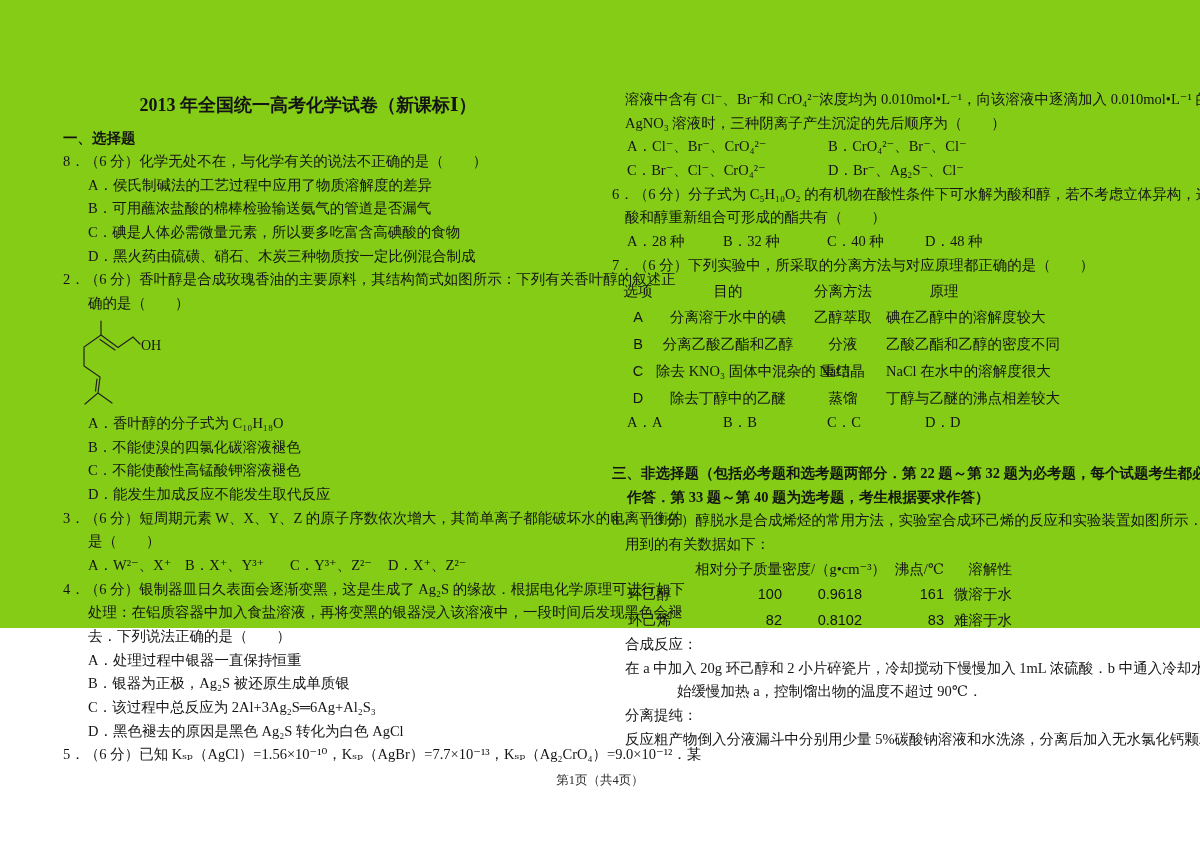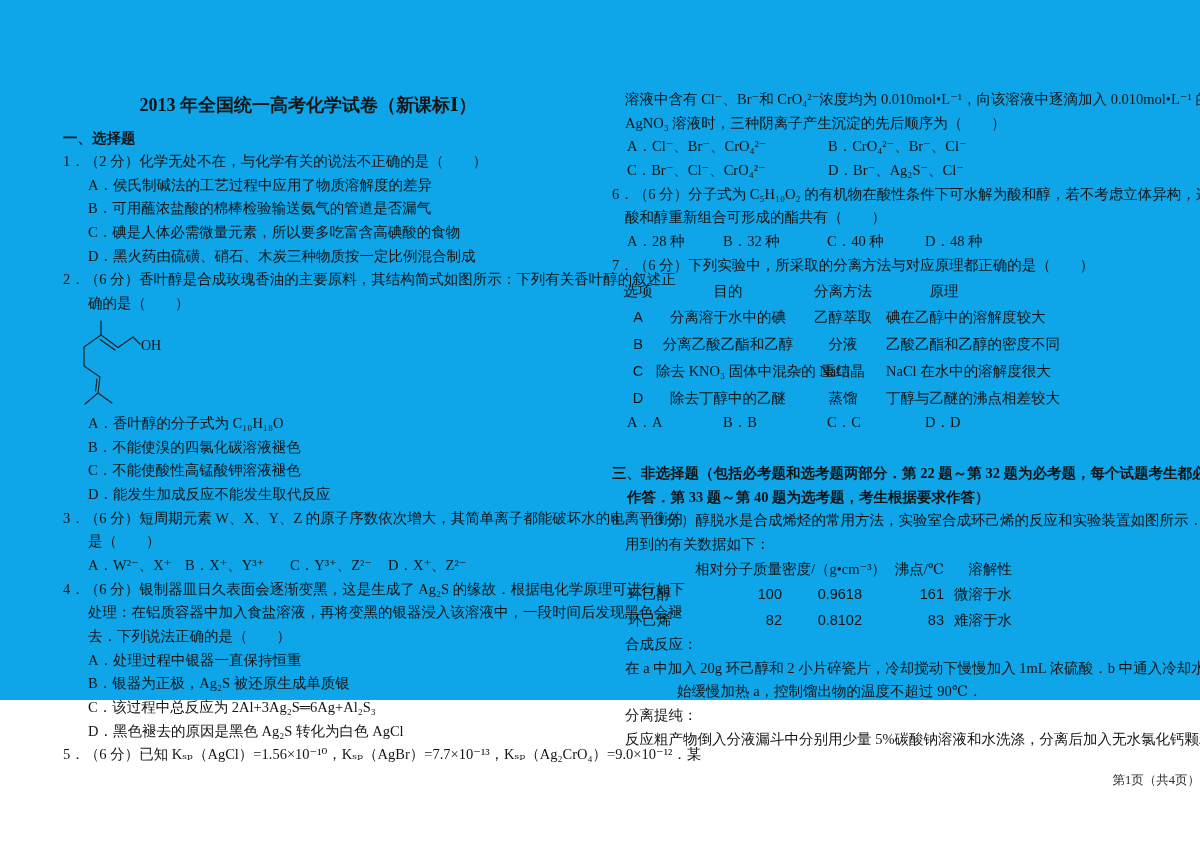--- a/index.html
+++ b/index.html
@@ -1,18 +1,18 @@
 <!DOCTYPE html>
 <html><head>
 <meta charset="utf-8">
 <style>
   html,body{margin:0;padding:0;background:#ffffff;}
   body{width:1200px;height:848px;position:relative;overflow:hidden;
        font-family:"Liberation Serif","DejaVu Serif","DejaVu Sans",serif;color:#141414;}
-  .page{position:relative;width:1200px;height:700px;background:#0ea5e9;}
+  .page{position:relative;width:1200px;height:628px;background:#84cc16;}
   .col{position:absolute;}
   .col-left{left:63px;top:90px;width:537px;}
   .col-right{left:612px;top:88px;width:546px;}
   .ln{font-size:14.5px;height:23.7px;line-height:23.7px;white-space:nowrap;}
   .title-line{width:490px;height:36px;line-height:30px;text-align:center;
               font-weight:bold;font-size:18px;white-space:nowrap;}
   .sec{font-weight:bold;font-size:14.5px;height:24px;line-height:24px;white-space:nowrap;}
   .ind{padding-left:25px;}
   .ind-r{padding-left:13px;}
   .ind-opt{padding-left:15px;}
@@ -21,35 +21,35 @@
   .ow4 span:nth-child(1){width:97px;} .ow4 span:nth-child(2){width:105px;} .ow4 span:nth-child(3){width:98px;}
   .ow4r span:nth-child(1){width:96px;} .ow4r span:nth-child(2){width:104px;} .ow4r span:nth-child(3){width:98px;}
   .ow2 span:nth-child(1){width:201px;}
   .struct{height:96px;margin-left:3px;}
   .t7{display:grid;grid-template-columns:36px 144px 86px 116px;padding-left:8px;}
   .t7 .cell{font-size:14.5px;height:26.8px;line-height:26.8px;text-align:center;white-space:nowrap;}
   .t8{display:grid;grid-template-columns:50px 110px 80px 82px 68px;padding-left:10px;}
   .t8 .cell{font-size:14.5px;height:25.5px;line-height:25.5px;text-align:right;white-space:nowrap;}
   .t8 .lbl{text-align:left;padding-left:6px;}
   .sans{font-family:"Liberation Sans","DejaVu Sans",sans-serif;font-size:14px;}
-  .footer{position:absolute;top:772px;left:0;width:1200px;text-align:right;
+  .footer{position:absolute;top:772px;left:0;width:1200px;text-align:center;
           font-size:12.5px;color:#2a2a2a;}
   .gap2{margin-top:26px;}
   svg{display:block;}
 </style>
 </head>
 <body>
 
 <div class="page">
 
   <div class="col col-left">
     <div class="title-line">2013 年全国统一高考化学试卷（新课标Ⅰ）</div>
     <div class="sec">一、选择题</div>
 
-    <div class="ln">1．（2 分）化学无处不在，与化学有关的说法不正确的是（　　）</div>
+    <div class="ln">8．（6 分）化学无处不在，与化学有关的说法不正确的是（　　）</div>
     <div class="ln ind">A．侯氏制碱法的工艺过程中应用了物质溶解度的差异</div>
     <div class="ln ind">B．可用蘸浓盐酸的棉棒检验输送氨气的管道是否漏气</div>
     <div class="ln ind">C．碘是人体必需微量元素，所以要多吃富含高碘酸的食物</div>
     <div class="ln ind">D．黑火药由硫磺、硝石、木炭三种物质按一定比例混合制成</div>
 
     <div class="ln">2．（6 分）香叶醇是合成玫瑰香油的主要原料，其结构简式如图所示：下列有关香叶醇的叙述正</div>
     <div class="ln ind">确的是（　　）</div>
 
     <div class="struct">
       <svg width="135" height="96" viewBox="0 0 135 96">

